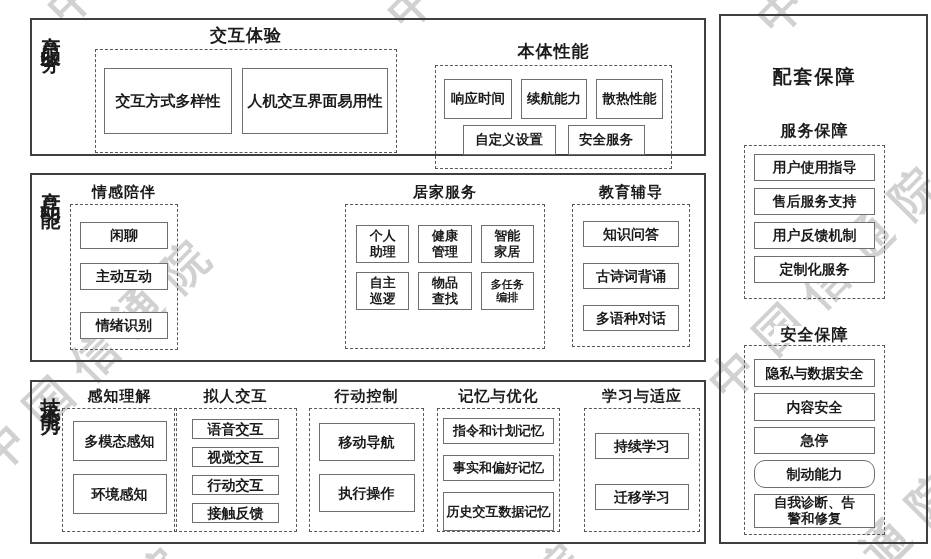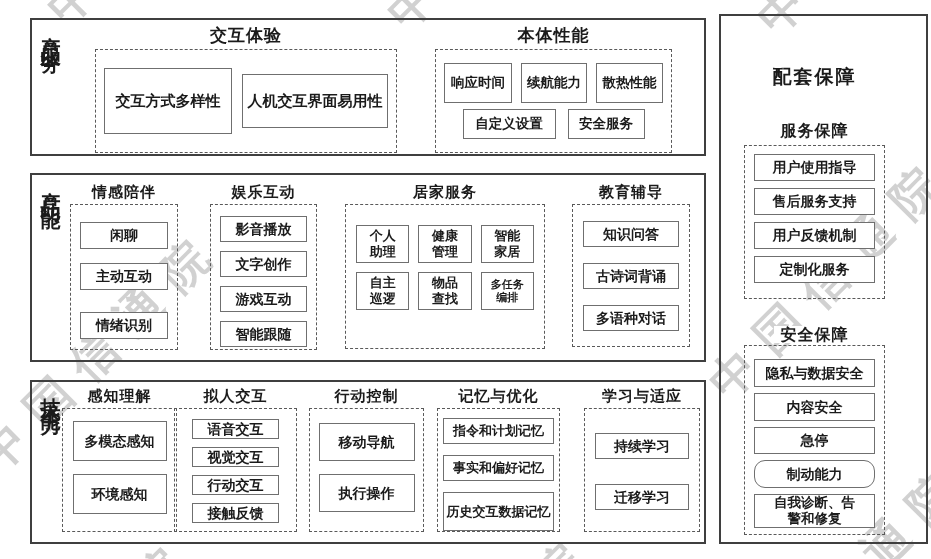--- a/index.html
+++ b/index.html
@@ -52,25 +52,25 @@
   <div class="wm" style="left:314px;top:628px;">中国信通院</div>
   <div class="wm" style="left:687px;top:558px;">中国信通院</div>
 
   <section class="panel" style="left:30px;top:18px;width:676px;height:138px;">
     <div class="vlabel">产品服务</div>
 
     <div class="group" style="left:63px;top:4px;width:302px;">
       <div class="gtitle big">交互体验</div>
       <div class="dashed rowflex" style="height:104px;gap:10px;margin-top:2px;">
         <div class="box" style="width:128px;height:66px;font-size:15px;">交互方式多样性</div>
-        <div class="box" style="width:146px;height:54px;font-size:15px;">人机交互界面易用性</div>
+        <div class="box" style="width:146px;height:66px;font-size:15px;">人机交互界面易用性</div>
       </div>
     </div>
 
-    <div class="group" style="left:403px;top:4px;width:237px;">
+    <div class="group" style="left:403px;top:20px;width:237px;">
       <div class="gtitle big">本体性能</div>
       <div class="dashed col" style="height:104px;justify-content:center;gap:6px;margin-top:2px;">
         <div class="rowflex" style="gap:9px;">
           <div class="box" style="width:68px;height:40px;font-size:13.5px;">响应时间</div>
           <div class="box" style="width:66px;height:40px;font-size:13.5px;">续航能力</div>
           <div class="box" style="width:67px;height:40px;font-size:13.5px;">散热性能</div>
         </div>
         <div class="rowflex" style="gap:12px;">
           <div class="box" style="width:93px;height:30px;font-size:13.5px;">自定义设置</div>
           <div class="box" style="width:77px;height:30px;font-size:13.5px;">安全服务</div>
@@ -84,29 +84,20 @@
 
     <div class="group" style="left:38px;top:8px;width:108px;">
       <div class="gtitle">情感陪伴</div>
       <div class="dashed col" style="height:146px;padding-top:17px;gap:14px;margin-top:2px;">
         <div class="box" style="width:88px;height:27px;">闲聊</div>
         <div class="box" style="width:88px;height:27px;">主动互动</div>
         <div class="box" style="width:88px;height:27px;margin-top:8px;">情绪识别</div>
       </div>
     </div>
 
-    <div class="group" style="left:178px;top:8px;width:107px;">
-      <div class="gtitle">娱乐互动</div>
-      <div class="dashed col" style="height:146px;padding-top:11px;gap:9px;margin-top:2px;">
-        <div class="box" style="width:87px;height:26px;">影音播放</div>
-        <div class="box" style="width:87px;height:26px;">文字创作</div>
-        <div class="box" style="width:87px;height:26px;">游戏互动</div>
-        <div class="box" style="width:87px;height:26px;">智能跟随</div>
-      </div>
-    </div>
 
     <div class="group" style="left:313px;top:8px;width:200px;">
       <div class="gtitle">居家服务</div>
       <div class="dashed" style="height:145px;margin-top:2px;display:grid;grid-template-columns:repeat(3,1fr);grid-template-rows:38px 38px;gap:9px;padding:20px 10px 0;">
         <div class="box" style="font-size:13px;">个人
 助理</div>
         <div class="box" style="font-size:13px;">健康
 管理</div>
         <div class="box" style="font-size:13px;">智能
 家居</div>

